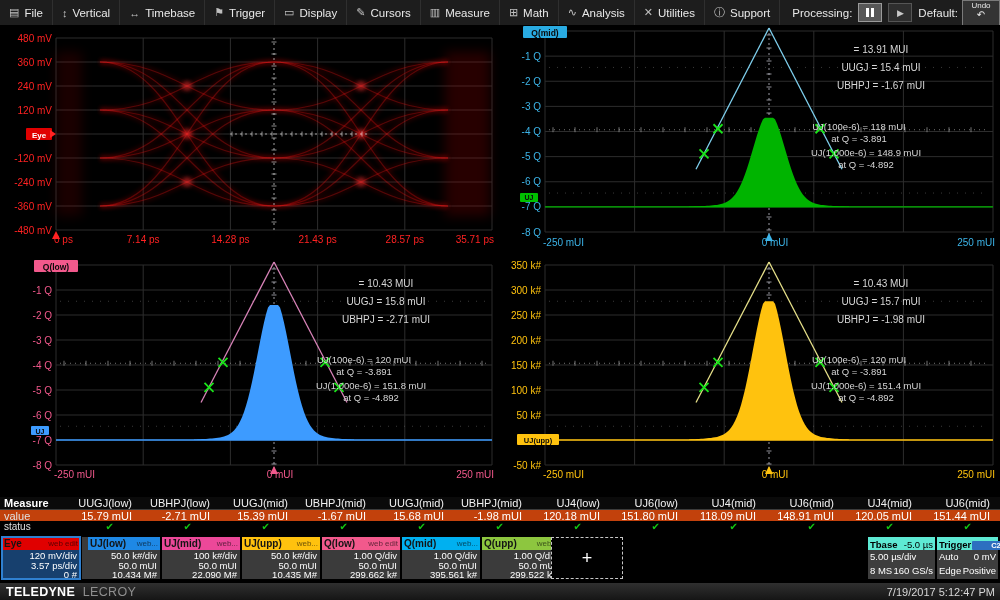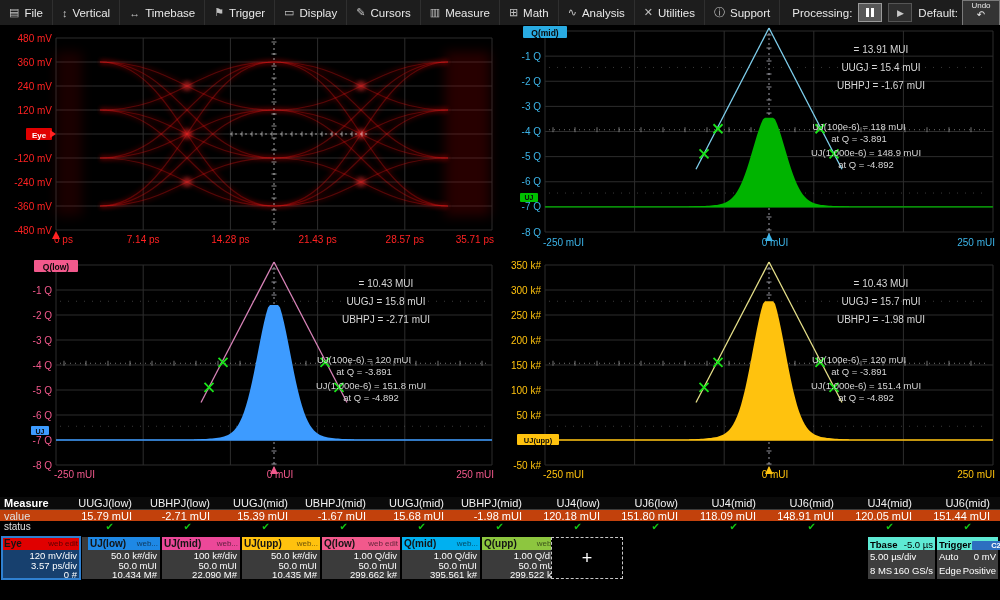--- a/index.html
+++ b/index.html
@@ -706,13 +706,20 @@
     <div class="tline">
         <span>Auto</span>
         <span>0 mV</span>
       </div>
     <div class="tline">
         <span>Edge</span>
         <span>Positive</span>
       </div>
   </div>
 
+  <div class="footer">
+    <span class="brand">
+      <span class="b1">TELEDYNE</span>
+      <span class="b2">LECROY</span>
+    </span>
+    <span class="ftime">7/19/2017 5:12:47 PM</span>
+  </div>
 </div>
 
 </body></html>

